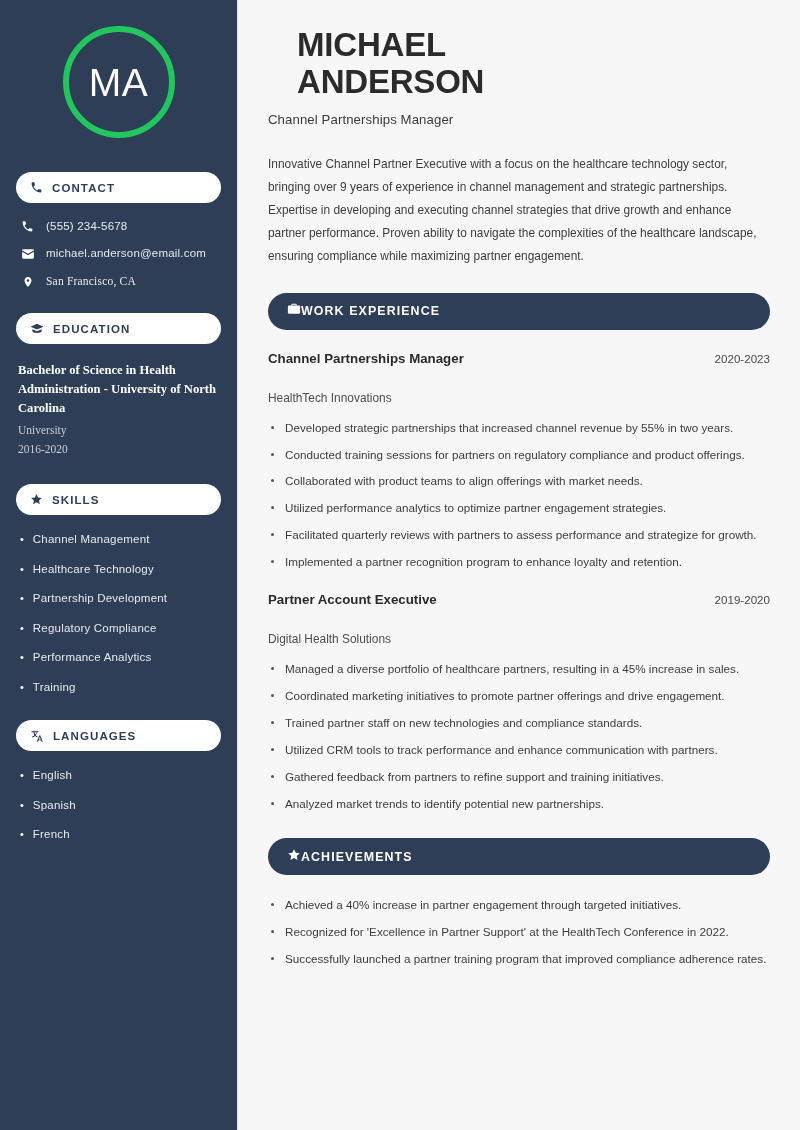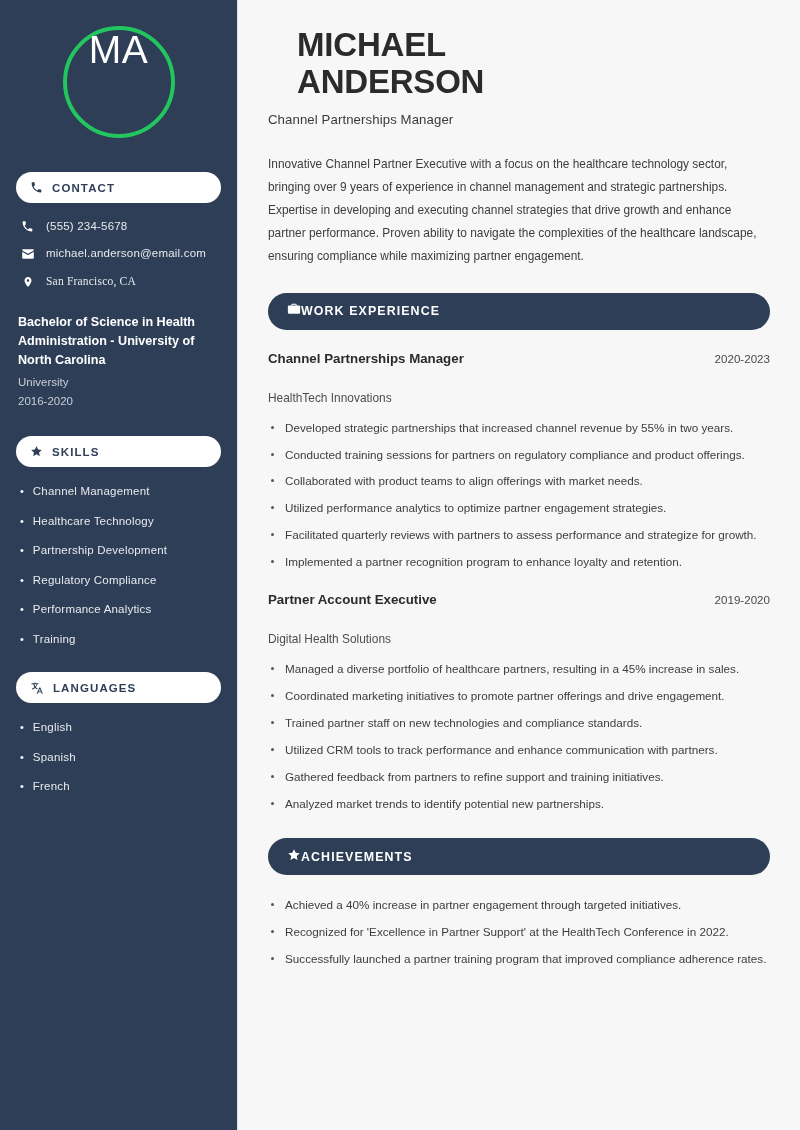--- a/index.html
+++ b/index.html
@@ -31,24 +31,24 @@
 
   .avatar-wrap {
     display: flex;
     justify-content: center;
     margin-top: 4px;
     margin-bottom: 34px;
   }
   .avatar {
     width: 112px;
     height: 112px;
-    border: 4px solid #22c55e;
+    border: 6px solid #22c55e;
     border-radius: 50%;
     display: flex;
-    align-items: flex-start;
+    align-items: center;
     justify-content: center;
   }
   .avatar-initials {
     color: #ffffff;
     font-size: 39px;
     font-weight: 400;
     letter-spacing: 0.5px;
     line-height: 1;
   }
 
@@ -79,21 +79,21 @@
     padding-left: 4px;
   }
   .contact-row:last-child { margin-bottom: 0; font-family: Liberation Serif, serif; }
   .contact-icon { width: 15px; display: flex; justify-content: center; }
   .contact-text {
     color: #e8eaee;
     font-size: 11.5px;
     letter-spacing: 0.2px;
   }
 
-  .edu-block { padding-left: 2px; margin-bottom: 26px; }
+  .edu-block { padding-left: 2px; margin-bottom: 26px; font-family: Liberation Serif, serif; }
   .edu-degree {
     color: #ffffff;
     font-size: 12.6px;
     font-weight: bold;
     line-height: 1.52;
     margin-bottom: 3px;
   }
   .edu-sub {
     color: #c9ced8;
     font-size: 11.5px;
@@ -265,20 +265,28 @@
       <div class="contact-row">
         <span class="contact-icon">
           <svg width="12" height="14" viewBox="0 0 24 24" fill="#ffffff">
             <path d="M12 2C8.1 2 5 5.1 5 9c0 5.2 7 13 7 13s7-7.8 7-13c0-3.9-3.1-7-7-7zm0 9.5A2.5 2.5 0 1 1 12 6.5a2.5 2.5 0 0 1 0 5z"></path>
           </svg>
         </span>
         <span class="contact-text">San Francisco, CA</span>
       </div>
     </div>
 
+    <div class="pill">
+      <span class="ico">
+        <svg width="14" height="14" viewBox="0 0 24 24" fill="#2d3e56">
+          <path d="M12 3 1 8l11 5 11-5-11-5zM4 12.3v3.2c0 1.7 3.6 3.5 8 3.5s8-1.8 8-3.5v-3.2l-8 3.6-8-3.6z"></path>
+        </svg>
+      </span>
+      <span class="pill-label">EDUCATION</span>
+    </div>
 
     <div class="edu-block">
       <div class="edu-degree">Bachelor of Science in Health Administration - University of North Carolina</div>
       <div class="edu-sub">University</div>
       <div class="edu-years">2016-2020</div>
     </div>
 
     <div class="pill">
       <span class="ico">
         <svg width="13" height="13" viewBox="0 0 24 24" fill="#2d3e56">

